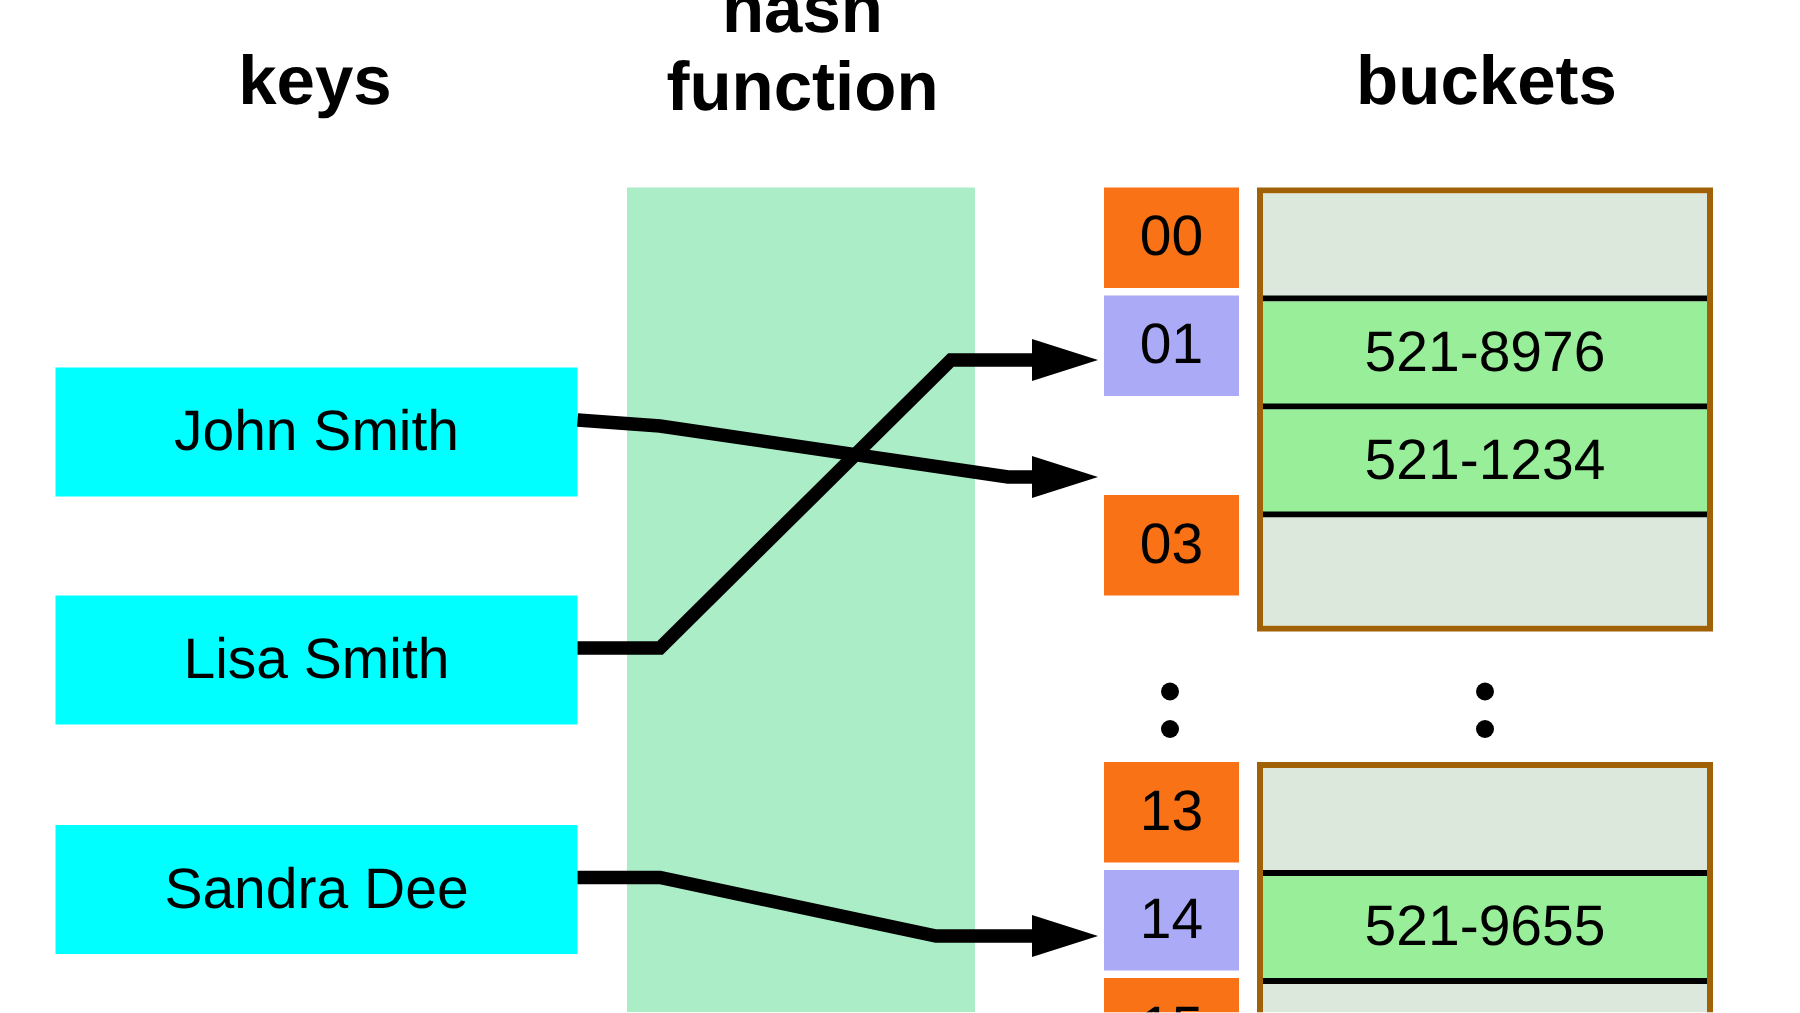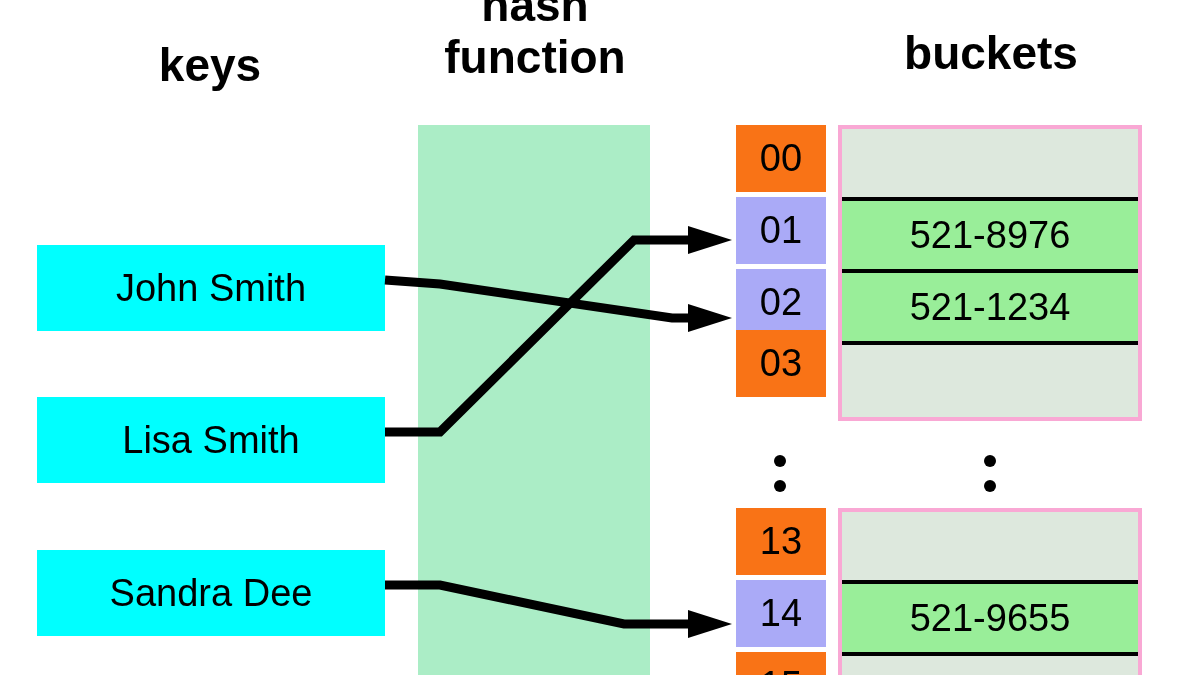--- a/index.html
+++ b/index.html
@@ -26,21 +26,20 @@
     color: #000000;
     text-align: center;
     line-height: 1.0;
     white-space: pre;
   }
   #hdr-keys {
     left: 40px;
     top: 30px;
     width: 340px;
     font-size: 46px;
-    margin-top: 12px;
   }
   #hdr-hash {
     left: 370px;
     top: -18px;
     width: 330px;
     font-size: 46px;
   }
   #hdr-hash .line2 { display: block; margin-top: 6px; }
   #hdr-buckets {
     left: 838px;
@@ -91,21 +90,21 @@
     box-sizing: border-box;
   }
   .idx-cell.empty  { background: #f97316; }
   .idx-cell.filled { background: #aaaaf7; }
 
   
   .bucket-group {
     position: absolute;
     left: 838px;
     width: 304px;
-    border: 4px solid #f9a8d4;
+    border: 4px solid #a16207;
     box-sizing: border-box;
   }
   .bucket-cell {
     height: 72px;
     display: flex;
     align-items: center;
     justify-content: center;
     font-size: 38px;
     color: #000000;
     box-sizing: border-box;
@@ -164,21 +163,20 @@
   <div class="col-header" id="hdr-buckets">buckets</div>
 
   <div id="hash-band"></div>
 
   <div class="key-box" id="key-0">John Smith</div>
   <div class="key-box" id="key-1">Lisa Smith</div>
   <div class="key-box" id="key-2">Sandra Dee</div>
 
   <div class="idx-cell empty" style="top:125px;">00</div>
   <div class="idx-cell filled" style="top:197px;">01</div>
-  <div class="idx-cell filled" style="top:269px;">02</div>
   <div class="idx-cell empty" style="top:330px;">03</div>
 
   <div class="idx-cell empty" style="top:508px;">13</div>
   <div class="idx-cell filled" style="top:580px;">14</div>
   <div class="idx-cell empty" style="top:652px;">15</div>
 
   <div class="bucket-group" id="bucket-group-top" style="top:125px;">
     <div class="bucket-cell empty"></div>
     <div class="bucket-cell filled">521-8976</div>
     <div class="bucket-cell filled">521-1234</div>

